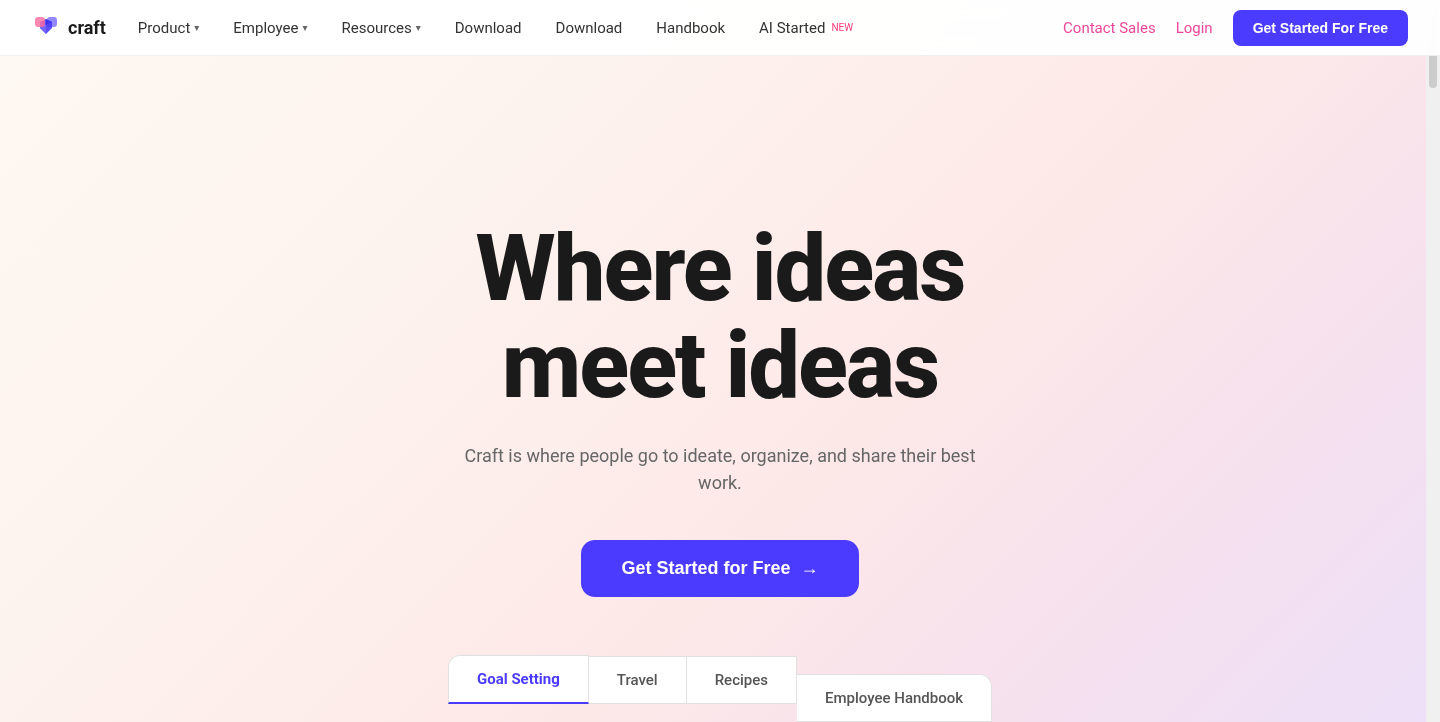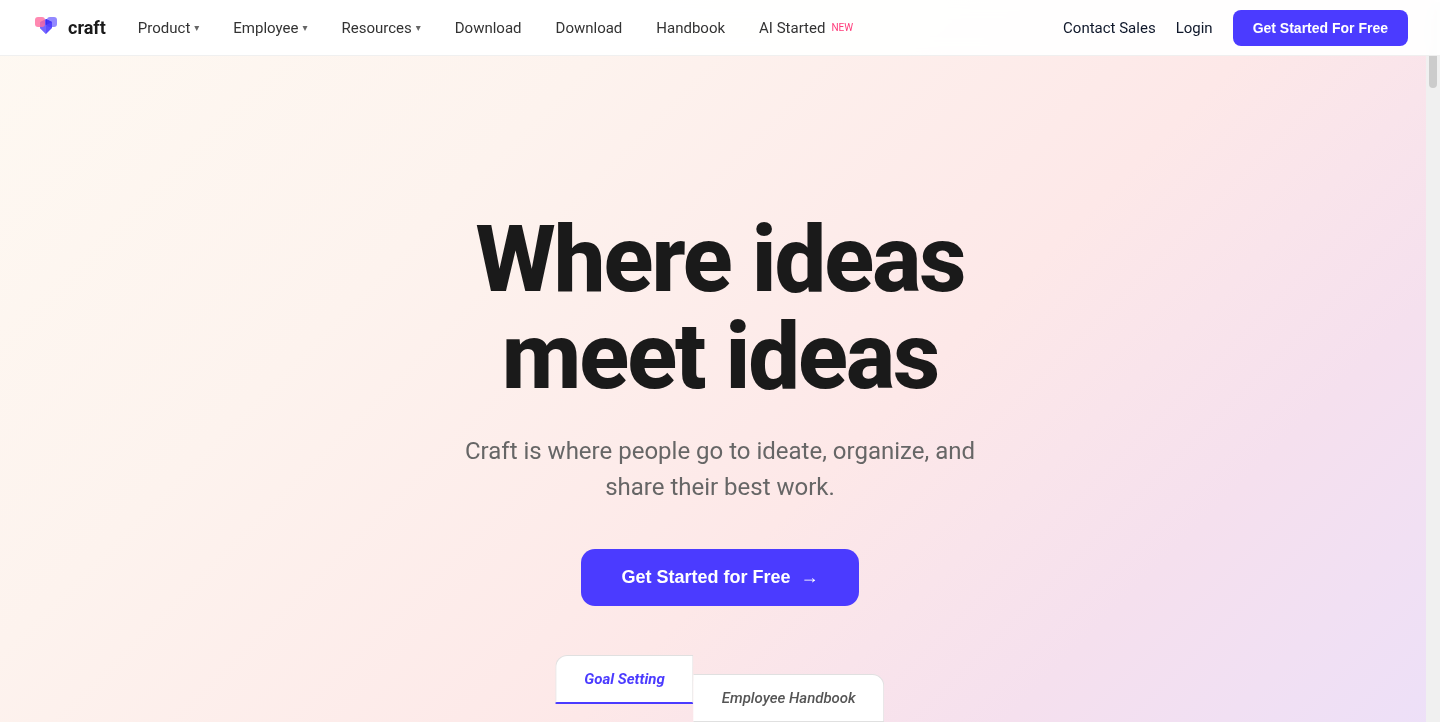--- a/index.html
+++ b/index.html
@@ -22,21 +22,21 @@
     .nav-link {
       font-size: 15px; color: #333; text-decoration: none; cursor: pointer;
       display: flex; align-items: center; gap: 4px;
     }
     .chevron { font-size: 10px; color: #666; }
     .new-badge {
       font-size: 10px; font-weight: 400; color: #ff3b7a;
       background: transparent; margin-left: 2px;
     }
     .nav-right { display: flex; align-items: center; gap: 20px; }
-    .nav-secondary-link { font-size: 15px; color: #0f172a; text-decoration: none; cursor: pointer; }
+    .nav-secondary-link { font-size: 15px; color: #ec4899; text-decoration: none; cursor: pointer; }
     .nav-cta {
       background: #4B3BFF; color: #fff; border: none;
       padding: 10px 20px; border-radius: 8px;
       font-size: 14px; font-weight: 600; cursor: pointer;
     }
 
     
     .hero {
       padding-top: 56px;
       min-height: 722px;
@@ -48,21 +48,21 @@
 
     .hero-content { padding: 60px 20px 20px; }
 
     .hero-title {
       font-size: 92px; font-weight: 800; line-height: 1.05;
       color: #1a1a1a; letter-spacing: -2px;
       margin-bottom: 28px;
     }
 
     .hero-subtitle {
-      font-size: 24px; color: #666; line-height: 1.5;
+      font-size: 18px; color: #666; line-height: 1.5;
       max-width: 520px; margin: 0 auto 44px;
     }
 
     .hero-cta {
       display: inline-flex; align-items: center; gap: 10px;
       background: #4B3BFF; color: #fff;
       padding: 18px 40px; border-radius: 14px;
       font-size: 18px; font-weight: 700; cursor: pointer;
       border: none; text-decoration: none;
     }
@@ -71,21 +71,20 @@
     
     .tabs-section {
       position: absolute; bottom: 0; left: 50%; transform: translateX(-50%);
       display: flex; align-items: center; gap: 0;
     }
     .tab {
       padding: 14px 28px; font-size: 15px; font-weight: 500;
       color: #555; cursor: pointer; border: 1px solid #e0e0e0;
       background: #fff; white-space: nowrap;
       border-radius: 0;
-      font-style: italic;
     }
     .tab:first-child { border-radius: 12px 0 0 0; }
     .tab:last-child { border-radius: 0 12px 0 0; margin-top: 37px; }
     .tab.active {
       color: #4B3BFF; font-weight: 700;
       border-bottom: 2px solid #4B3BFF;
       background: #fff;
     }
     .tab:not(:first-child) { border-left: none; }
 
@@ -166,20 +165,26 @@
       <span>Get Started for Free</span>
       <span class="hero-cta-arrow">→</span>
     </button>
   </div>
 
   <div class="tabs-section">
     <div class="tab active">
       <span>Goal Setting</span>
     </div>
     <div class="tab">
+      <span>Travel</span>
+    </div>
+    <div class="tab">
+      <span>Recipes</span>
+    </div>
+    <div class="tab">
       <span>Employee Handbook</span>
     </div>
   </div>
 </section>
 
 <div class="scrollbar">
   <div class="scrollbar-thumb"></div>
 </div>
 
 </body></html>

